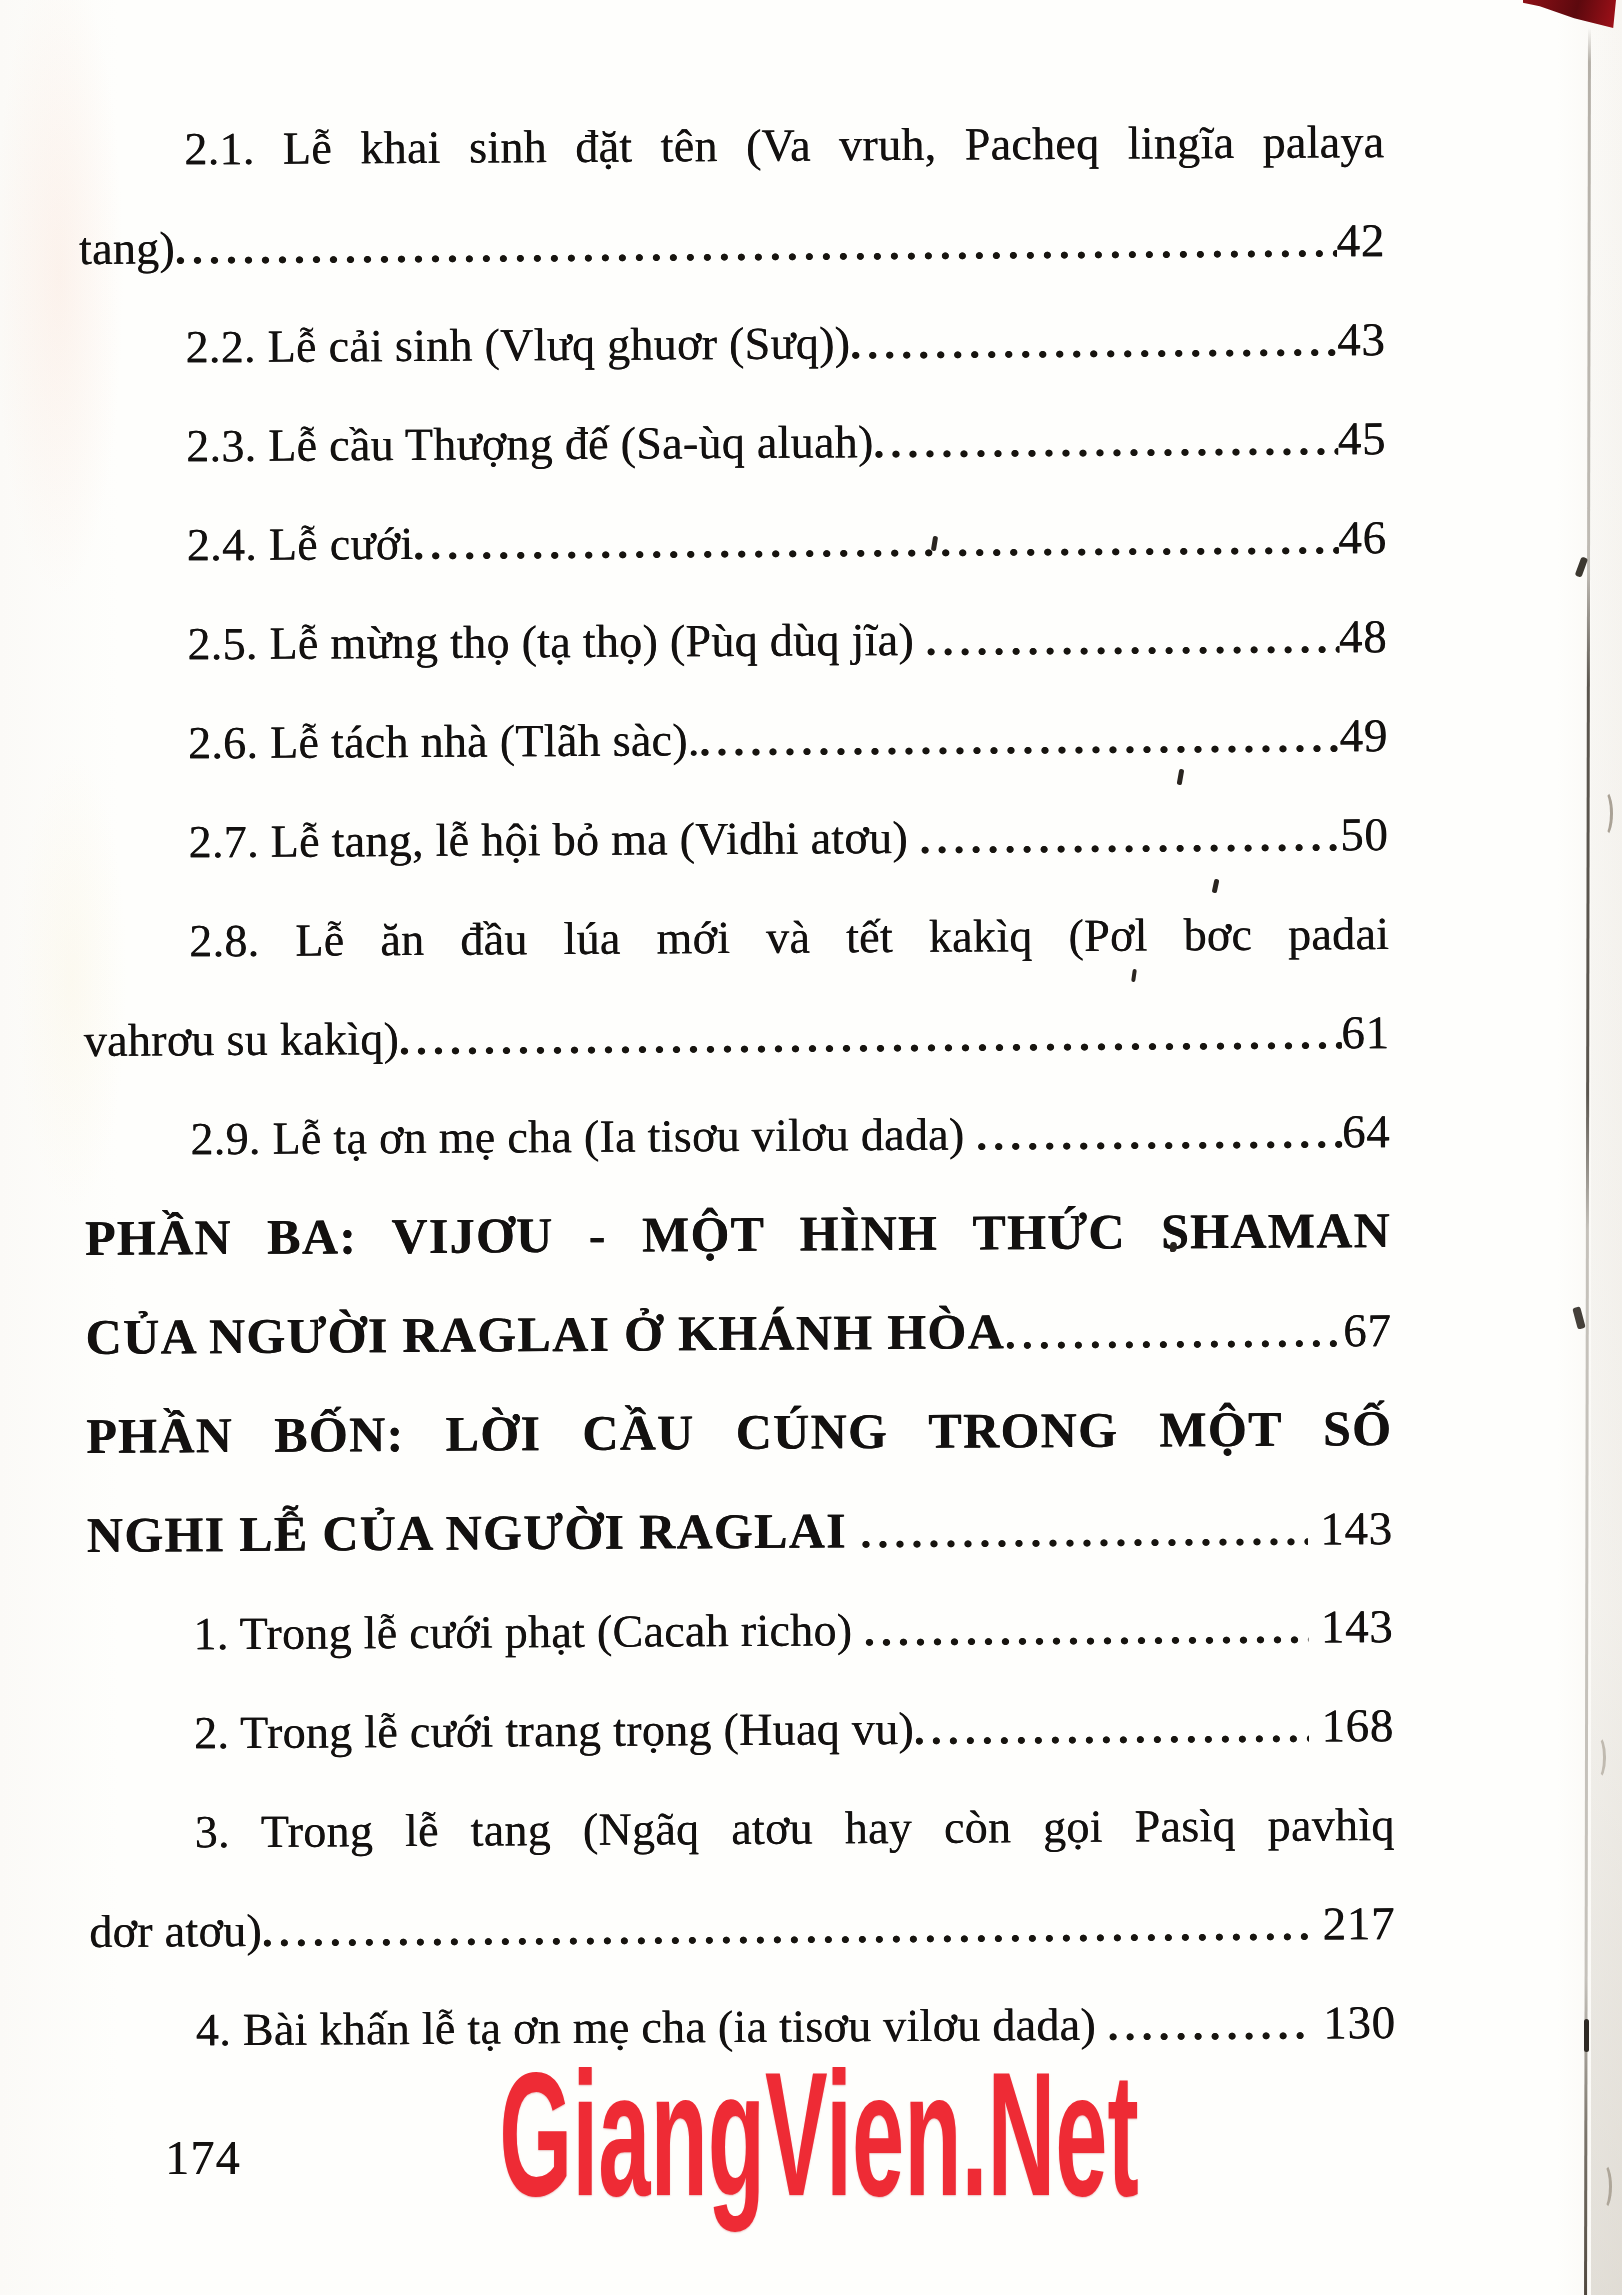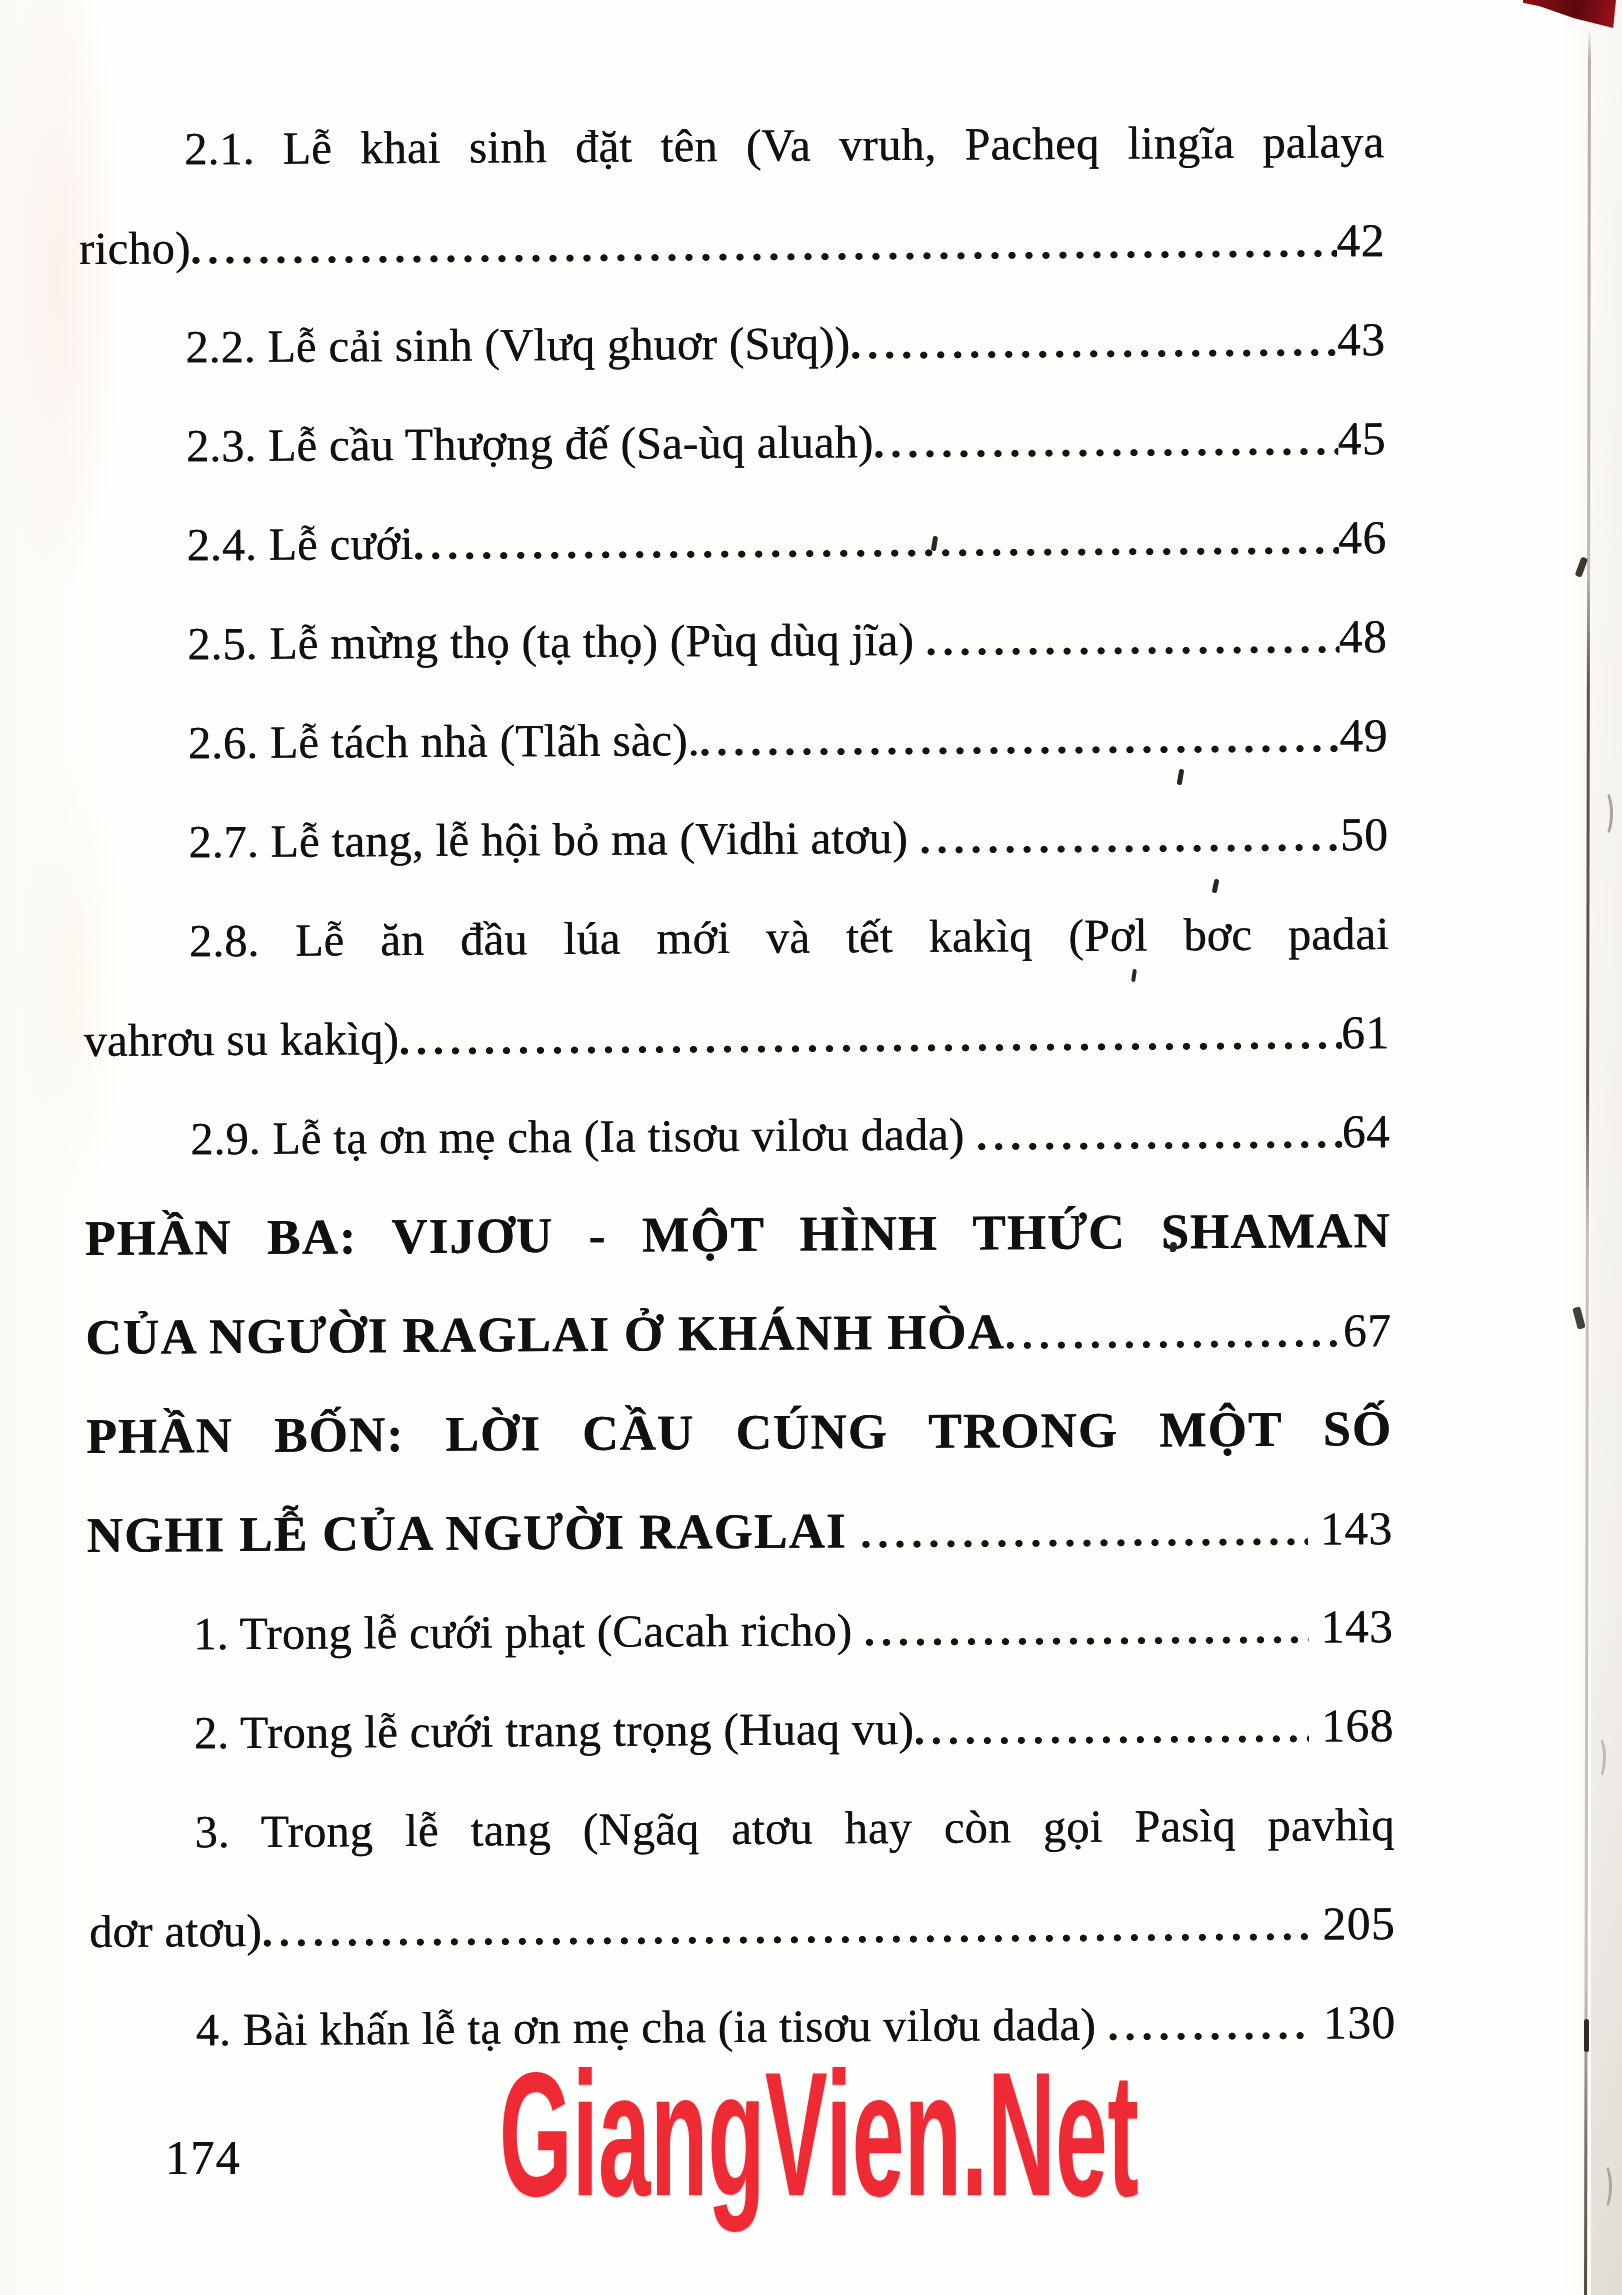--- a/index.html
+++ b/index.html
@@ -80,21 +80,21 @@
 </style>
 </head>
 <body>
 
 <div class="page">
 
   <div class="content">
       <div>
         <div class="vline ind just"><span>2.1. Lễ khai sinh đặt tên (Va vruh, Pacheq lingĩa palaya</span></div>
         <div class="vline row">
-          <span class="t">richo)</span>
+          <span class="t">tang)</span>
           <span class="fill"></span>
           <span class="pg">42</span>
         </div>
       </div>
       <div>
         <div class="vline ind row">
           <span class="t">2.2. Lễ cải sinh (Vlưq ghuơr (Sưq))</span>
           <span class="fill"></span>
           <span class="pg">43</span>
         </div>
@@ -177,21 +177,21 @@
           <span class="t">2. Trong lễ cưới trang trọng (Huaq vu)</span>
           <span class="fill"></span>
           <span class="pg"> 168</span>
         </div>
       </div>
       <div>
         <div class="vline ind just"><span>3. Trong lễ tang (Ngãq atơu hay còn gọi Pasìq pavhìq</span></div>
         <div class="vline row">
           <span class="t">dơr atơu)</span>
           <span class="fill"></span>
-          <span class="pg"> 205</span>
+          <span class="pg"> 217</span>
         </div>
       </div>
       <div>
         <div class="vline ind row">
           <span class="t">4. Bài khấn lễ tạ ơn mẹ cha (ia tisơu vilơu dada) </span>
           <span class="fill"></span>
           <span class="pg"> 130</span>
         </div>
       </div>
     </div>

